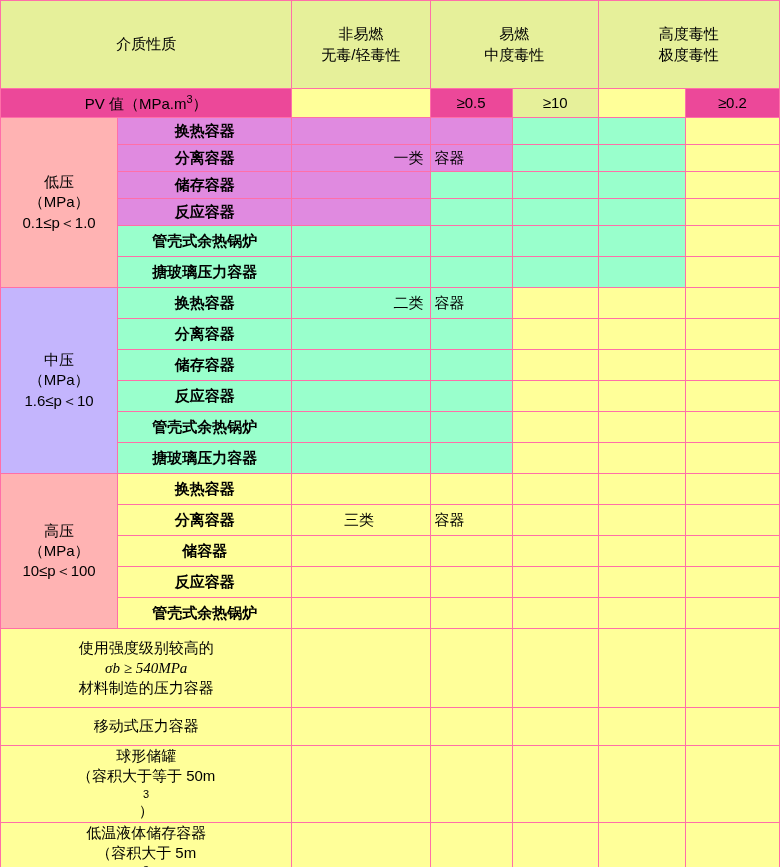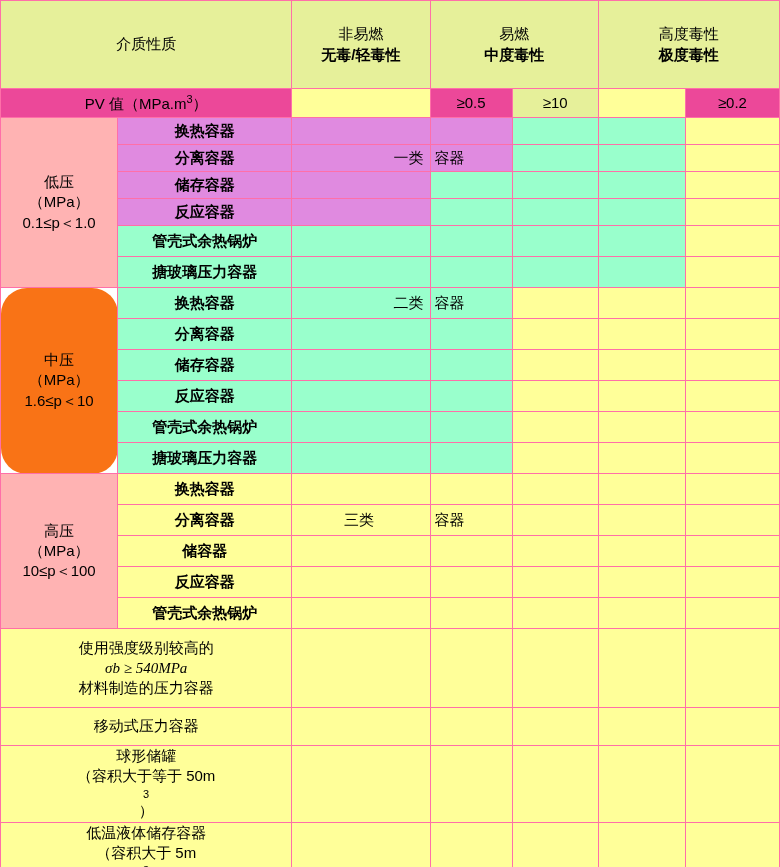--- a/index.html
+++ b/index.html
@@ -26,25 +26,25 @@
     font-size:15px;
   }
   
   .c-yellowgreen{background:#e6f09a;}
   .c-cyan{background:#ec4899;}
   .c-pink{background:#ffb3b3;}
   .c-magenta{background:#e08ae0;}
   .c-green{background:#99ffcc;}
   .c-yellow{background:#ffff99;}
   .c-paleyellow{background:#ffff99;}
-  .c-skyblue{background:#f97316;border-radius:26px;}
+  .c-skyblue{background:#c4b5fd;}
 
   .hdr{font-size:16px;}
   .hdr .l1{display:block;}
-  .hdr .l2{display:block;font-weight:bold;}
+  .hdr .l2{display:block;}
   .smallsup{font-size:11px;vertical-align:super;}
   .grp{font-size:15px;line-height:1.5;}
   .grp span{display:block;}
   .name{font-size:15px;font-weight:bold;}
   .span-label{font-size:16px;}
   .italic{font-style:italic;font-family:"Liberation Serif",serif;}
   .note{font-size:15px;line-height:1.5;}
   .note span{display:block;}
 </style>
 </head>

